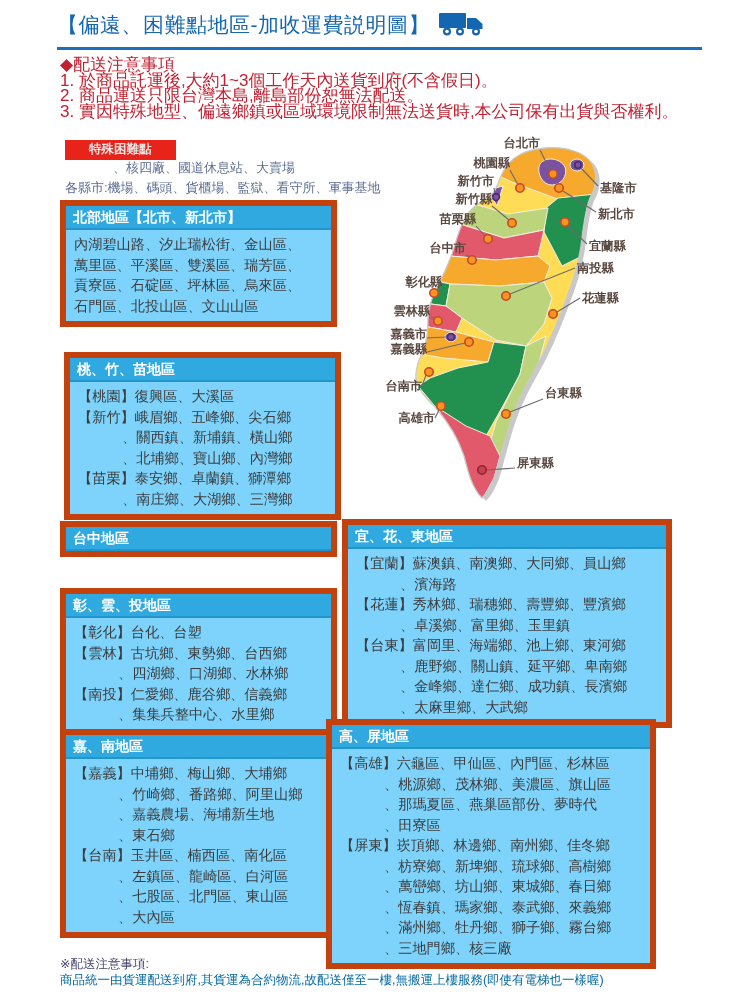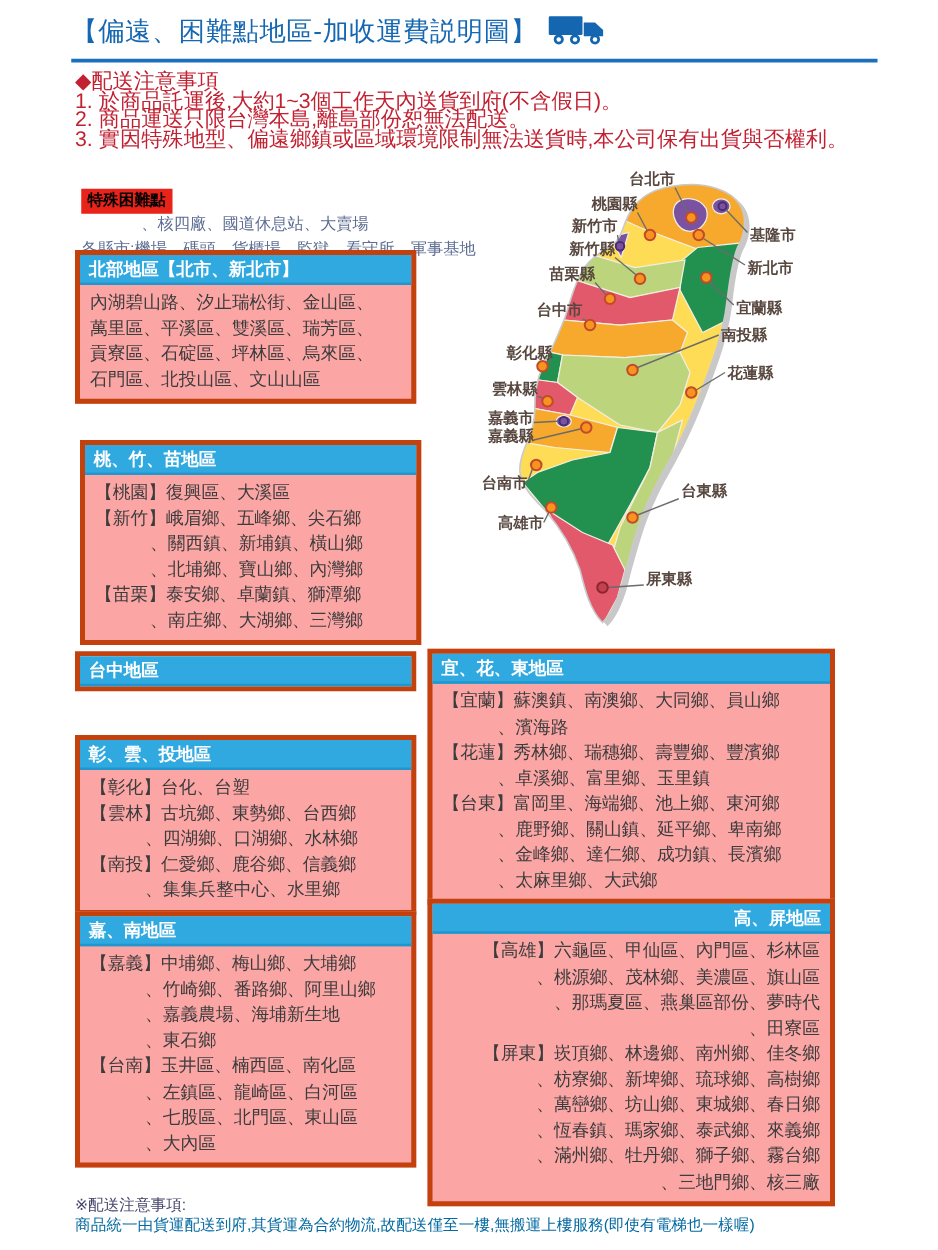--- a/index.html
+++ b/index.html
@@ -6,39 +6,39 @@
   .page{position:relative;width:750px;height:1000px;background:#fff;overflow:hidden;
         font-family:"Liberation Sans","DejaVu Sans",sans-serif;}
   
   .hdr-row{position:absolute;left:57px;top:10px;display:flex;align-items:center;gap:8px;}
   .page-title{font-size:21px;font-weight:normal;color:#1567B2;letter-spacing:.5px;white-space:nowrap;}
   .title-rule{position:absolute;left:57px;top:47px;width:645px;height:3px;background:#1B6FBC;}
   
   .notes{position:absolute;left:60px;top:57px;color:#C22132;font-size:17px;line-height:15.5px;}
   
   .special{position:absolute;left:65px;top:139px;}
-  .badge{display:inline-block;background:#E8231A;color:#000000;font-size:12.5px;font-weight:bold;
-         padding:1px 5px 2px;margin-top:12px;}
+  .badge{display:inline-block;background:#E8231A;color:#e5e5e5;font-size:12.5px;font-weight:bold;
+         padding:1px 24px 2px;}
   .sline{color:#5D6D92;font-size:13px;line-height:16.5px;white-space:nowrap;}
   .sline.first{margin-top:3px;}
   .sline.cont{padding-left:48px;}
   
-  .region-box{position:absolute;background:#fca5a5;border:4px solid #c2410c;}
+  .region-box{position:absolute;background:#7dd3fc;border:6px solid #c2410c;}
   .rb-hdr{background:#2FA9E0;border-bottom:2px solid #2196CE;color:#fff;font-weight:bold;
           font-size:14px;height:22px;line-height:22px;padding:0 7px;white-space:nowrap;}
   .rb-bd{padding:4px 8px 5px;color:#3C3C3C;font-size:14.2px;}
   .rline{line-height:20.5px;white-space:nowrap;}
   .rline.cont{padding-left:44px;}
   .b1{left:60px;top:200px;width:265px;}
   .b2{left:64px;top:352px;width:265px;}
   .b3{left:60px;top:521px;width:265px;}
   .b4{left:60px;top:588px;width:265px;}
   .b5{left:60px;top:729px;width:265px;}
   .b6{left:342px;top:519px;width:318px;}
-  .b7{left:342px;top:719px;width:318px;text-align:right;}
+  .b7{left:326px;top:719px;width:318px;}
   
   .map{position:absolute;left:360px;top:126px;}
   .map text{font-size:12.2px;font-weight:bold;fill:#584840;}
   
   .footer{position:absolute;left:60px;top:956px;font-size:12.5px;line-height:16px;white-space:nowrap;}
   .f-hd{color:#45456B;}
   .f-tx{color:#0369a1;text-align:center;}
 </style>
 </head>
 <body>

